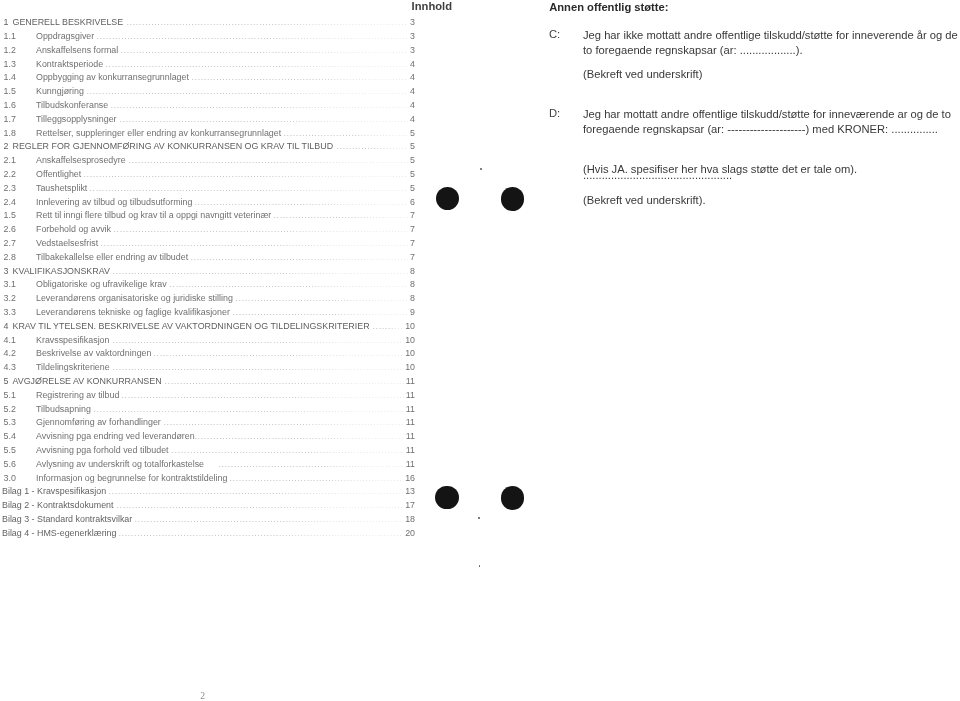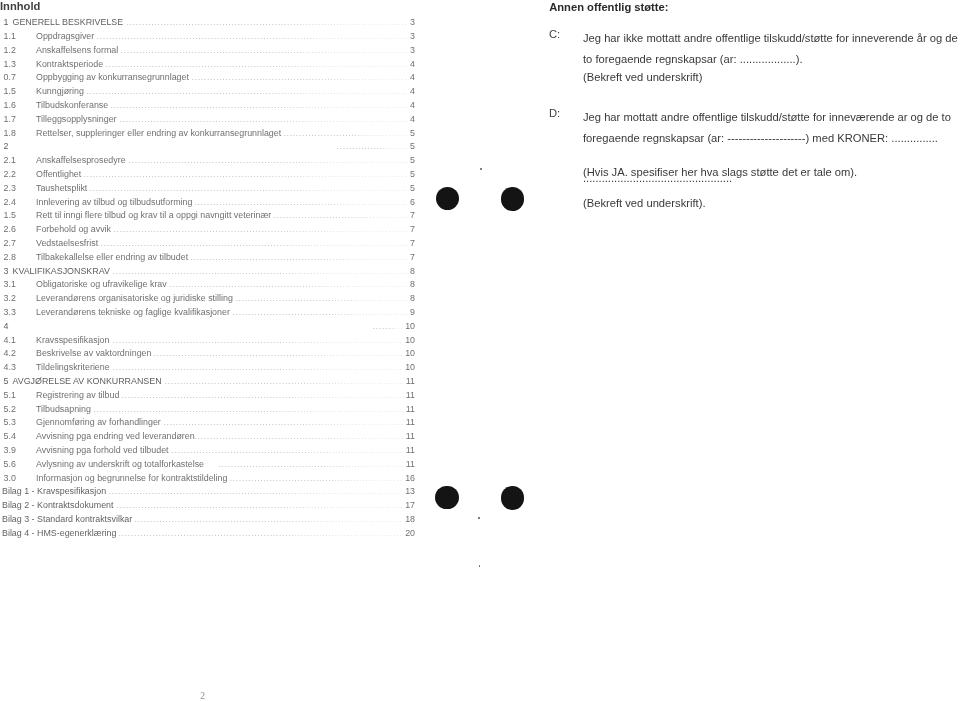--- a/index.html
+++ b/index.html
@@ -6,22 +6,22 @@
   html,body{margin:0;padding:0;background:#fff;}
   body{width:960px;height:701px;overflow:hidden;
        font-family:"Liberation Sans",sans-serif;
        -webkit-font-smoothing:antialiased;}
   #sheet{position:relative;width:960px;height:701px;background:#fff;overflow:hidden;}
   #ink-layer{position:absolute;left:0;top:0;width:960px;height:701px;
     filter:grayscale(1) blur(.28px) contrast(.93);}
 
   
   #left-page{position:absolute;left:0;top:0;width:430px;height:701px;}
-  #toc-title{position:absolute;left:0;top:0px;width:412px;text-align:left;
-    font-size:11.2px;font-weight:bold;color:#3a3a3a;}
+  #toc-title{position:absolute;left:0;top:0px;width:412px;text-align:right;
+    font-size:11.2px;font-weight:bold;color:#3a3a3a;padding-left:40px;}
   #toc-list{position:absolute;left:0;top:17.25px;width:418px;}
   .toc-row{position:relative;height:13.8px;}
   .toc-num,.toc-label,.toc-page{position:absolute;top:0;font-size:8.9px;
     color:#6f6f6f;white-space:nowrap;line-height:10px;}
   .toc-num{left:3.5px;}
   .toc-page{right:3px;text-align:right;}
   .lvl1 .toc-num,.lvl1 .toc-label{color:#5b5b5b;}
   .lvl1 .toc-label{left:12.5px;}
   .lvl2 .toc-label{left:36px;}
   .lvl0 .toc-label{left:2px;color:#5f5f5f;}
@@ -30,21 +30,21 @@
     -webkit-mask-image:linear-gradient(to right,rgba(0,0,0,.95) 0%,rgba(0,0,0,.9) 55%,rgba(0,0,0,.45) 74%,rgba(0,0,0,.3) 88%,rgba(0,0,0,.35) 100%);
     mask-image:linear-gradient(to right,rgba(0,0,0,.95) 0%,rgba(0,0,0,.9) 55%,rgba(0,0,0,.45) 74%,rgba(0,0,0,.3) 88%,rgba(0,0,0,.35) 100%);}
 
   
   #right-page{position:absolute;left:480px;top:0;width:480px;height:701px;}
   #right-heading{position:absolute;left:69.2px;top:0.5px;font-size:11.2px;
     font-weight:bold;color:#242424;}
   .clause{position:absolute;left:0;}
   .clause .tag{position:absolute;left:69px;top:0;font-size:11.2px;color:#3a3a3a;}
   .clause .body{position:absolute;left:103px;top:0;width:378px;font-size:11.2px;
-    line-height:21px;color:#333;}
+    line-height:15px;color:#333;}
 
   
   .hole{position:absolute;background:#0c0c0c;border-radius:50%;}
   .speck{position:absolute;background:#555;border-radius:50%;}
   .folio{position:absolute;font-size:9.7px;color:#8d8d8d;
     font-family:"Liberation Serif",serif;}
   #folio-left{left:200.2px;top:689.5px;}
   #folio-right{left:272.6px;top:725px;}
 </style>
 </head>
@@ -74,21 +74,21 @@
             <span class="toc-label">Anskaffelsens formal</span>
             <span class="toc-page">3</span>
           </div>
           <div class="toc-row lvl2">
             <span class="toc-num">1.3</span>
             <span class="leader" style="left: 105.5px; width: 302.5px;">....................................................................................................................................................................................................................................................................</span>
             <span class="toc-label">Kontraktsperiode</span>
             <span class="toc-page">4</span>
           </div>
           <div class="toc-row lvl2">
-            <span class="toc-num">0.7</span>
+            <span class="toc-num">1.4</span>
             <span class="leader" style="left: 191.5px; width: 216.5px;">....................................................................................................................................................................................................................................................................</span>
             <span class="toc-label">Oppbygging av konkurransegrunnlaget</span>
             <span class="toc-page">4</span>
           </div>
           <div class="toc-row lvl2">
             <span class="toc-num">1.5</span>
             <span class="leader" style="left: 86.5px; width: 321.5px;">....................................................................................................................................................................................................................................................................</span>
             <span class="toc-label">Kunngjøring</span>
             <span class="toc-page">4</span>
           </div>
@@ -106,20 +106,21 @@
           </div>
           <div class="toc-row lvl2">
             <span class="toc-num">1.8</span>
             <span class="leader" style="left: 283.5px; width: 124.5px;">....................................................................................................................................................................................................................................................................</span>
             <span class="toc-label">Rettelser, suppleringer eller endring av konkurransegrunnlaget</span>
             <span class="toc-page">5</span>
           </div>
           <div class="toc-row lvl1">
             <span class="toc-num">2</span>
             <span class="leader" style="left: 336.5px; width: 71.5px;">....................................................................................................................................................................................................................................................................</span>
+            <span class="toc-label">REGLER FOR GJENNOMFØRING AV KONKURRANSEN OG KRAV TIL TILBUD</span>
             <span class="toc-page">5</span>
           </div>
           <div class="toc-row lvl2">
             <span class="toc-num">2.1</span>
             <span class="leader" style="left: 128.5px; width: 279.5px;">....................................................................................................................................................................................................................................................................</span>
             <span class="toc-label">Anskaffelsesprosedyre</span>
             <span class="toc-page">5</span>
           </div>
           <div class="toc-row lvl2">
             <span class="toc-num">2.2</span>
@@ -183,20 +184,21 @@
           </div>
           <div class="toc-row lvl2">
             <span class="toc-num">3.3</span>
             <span class="leader" style="left: 232.5px; width: 175.5px;">....................................................................................................................................................................................................................................................................</span>
             <span class="toc-label">Leverandørens tekniske og faglige kvalifikasjoner</span>
             <span class="toc-page">9</span>
           </div>
           <div class="toc-row lvl1">
             <span class="toc-num">4</span>
             <span class="leader" style="left: 372.5px; width: 30.5px;">....................................................................................................................................................................................................................................................................</span>
+            <span class="toc-label">KRAV TIL YTELSEN. BESKRIVELSE AV VAKTORDNINGEN OG TILDELINGSKRITERIER</span>
             <span class="toc-page">10</span>
           </div>
           <div class="toc-row lvl2">
             <span class="toc-num">4.1</span>
             <span class="leader" style="left: 112.5px; width: 290.5px;">....................................................................................................................................................................................................................................................................</span>
             <span class="toc-label">Kravsspesifikasjon</span>
             <span class="toc-page">10</span>
           </div>
           <div class="toc-row lvl2">
             <span class="toc-num">4.2</span>
@@ -234,21 +236,21 @@
             <span class="toc-label">Gjennomføring av forhandlinger</span>
             <span class="toc-page">11</span>
           </div>
           <div class="toc-row lvl2">
             <span class="toc-num">5.4</span>
             <span class="leader" style="left: 194.5px; width: 209.5px;">....................................................................................................................................................................................................................................................................</span>
             <span class="toc-label">Avvisning pga endring ved leverandøren</span>
             <span class="toc-page">11</span>
           </div>
           <div class="toc-row lvl2">
-            <span class="toc-num">3.9</span>
+            <span class="toc-num">5.5</span>
             <span class="leader" style="left: 171.5px; width: 232.5px;">....................................................................................................................................................................................................................................................................</span>
             <span class="toc-label">Avvisning pga forhold ved tilbudet</span>
             <span class="toc-page">11</span>
           </div>
           <div class="toc-row lvl2">
             <span class="toc-num">5.6</span>
             <span class="leader" style="left: 218.5px; width: 185.5px;">....................................................................................................................................................................................................................................................................</span>
             <span class="toc-label">Avlysning av underskrift og totalforkastelse</span>
             <span class="toc-page">11</span>
           </div>

